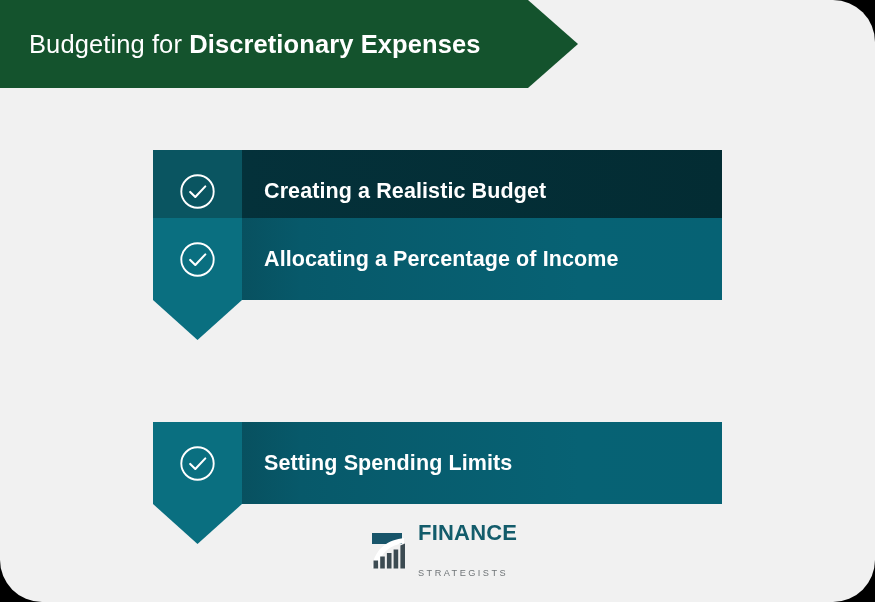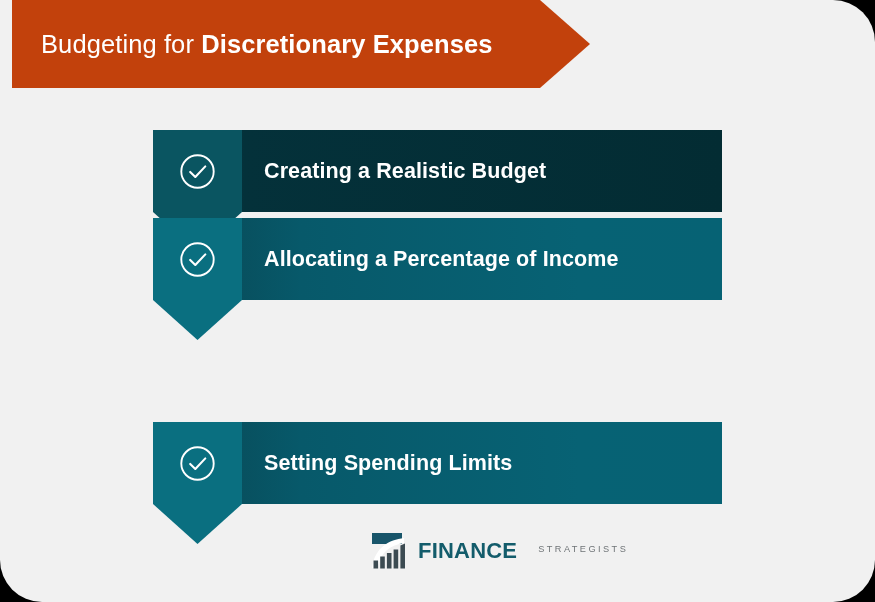--- a/index.html
+++ b/index.html
@@ -29,25 +29,25 @@
     width: 875px;
     height: 602px;
     background: #f1f1f1;
     border-radius: 0 42px 42px 42px;
     overflow: hidden;
   }
 
   
   .banner {
     position: absolute;
-    left: 12px;
+    left: 0;
     top: 0;
     width: 578px;
     height: 88px;
-    background: #c2410c;
+    background: #14532d;
     -webkit-clip-path: polygon(0 0, 528px 0, 578px 44px, 528px 88px, 0 88px);
     clip-path: polygon(0 0, 528px 0, 578px 44px, 528px 88px, 0 88px);
     display: flex;
     align-items: center;
   }
   .banner-title {
     margin-left: 29px;
     color: #ffffff;
     font-size: 25.5px;
     letter-spacing: 0.1px;
@@ -66,21 +66,21 @@
     width: 875px;
     height: 602px;
   }
 
   .row {
     position: absolute;
     left: 153px;
     width: 569px;
     height: 82px;
   }
-  .row-1 { top: 130px; padding-left: 23px; }
+  .row-1 { top: 150px; padding-left: 23px; }
   .row-2 { top: 218px; }
   .row-3 { top: 326px; }
   .row-4 { top: 422px; }
 
   .row-bar {
     position: absolute;
     left: 0;
     top: 0;
     width: 569px;
     height: 82px;
@@ -146,21 +146,21 @@
     align-items: center;
   }
   .logo-mark {
     width: 40px;
     height: 38px;
     flex: 0 0 auto;
   }
   .logo-text {
     margin-left: 7px;
     display: flex;
-    flex-direction: row;
+    flex-direction: column;
     gap: 21px;
   }
   .logo-finance {
     color: #135c6b;
     font-size: 22px;
     font-weight: 700;
     line-height: 21px;
     letter-spacing: 0.2px;
   }
   .logo-strategists {

